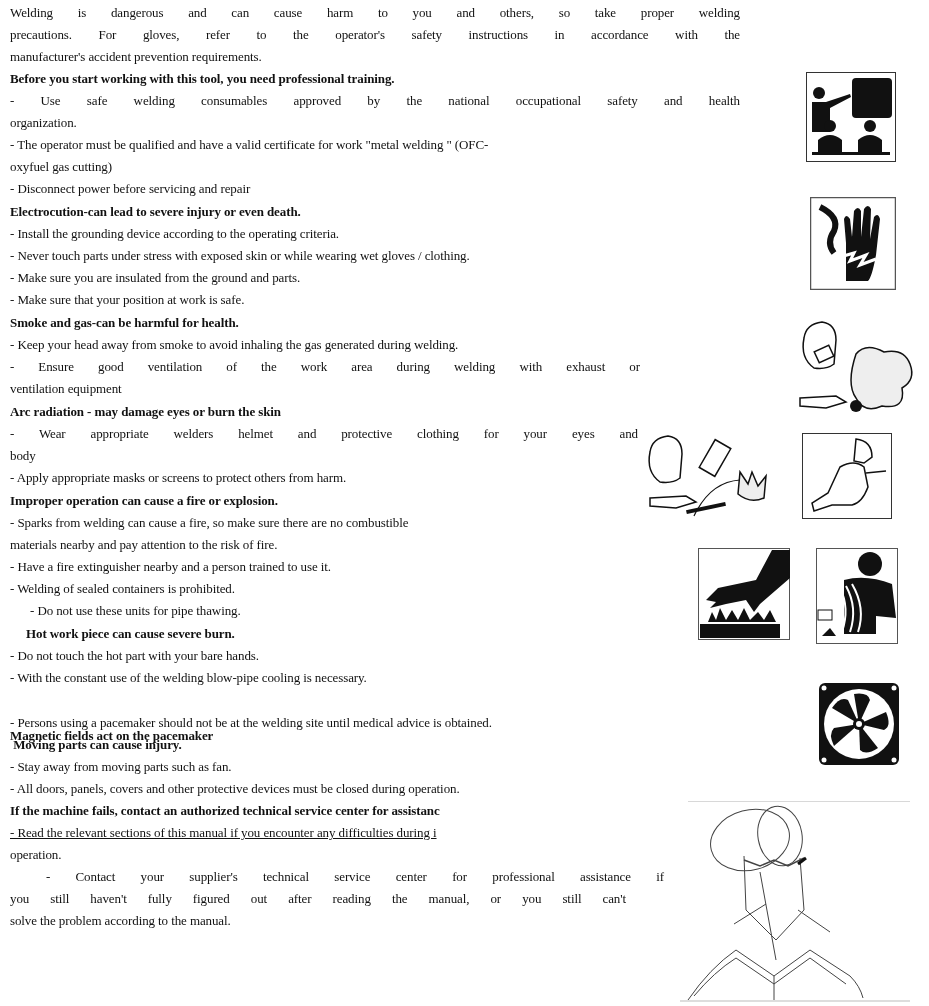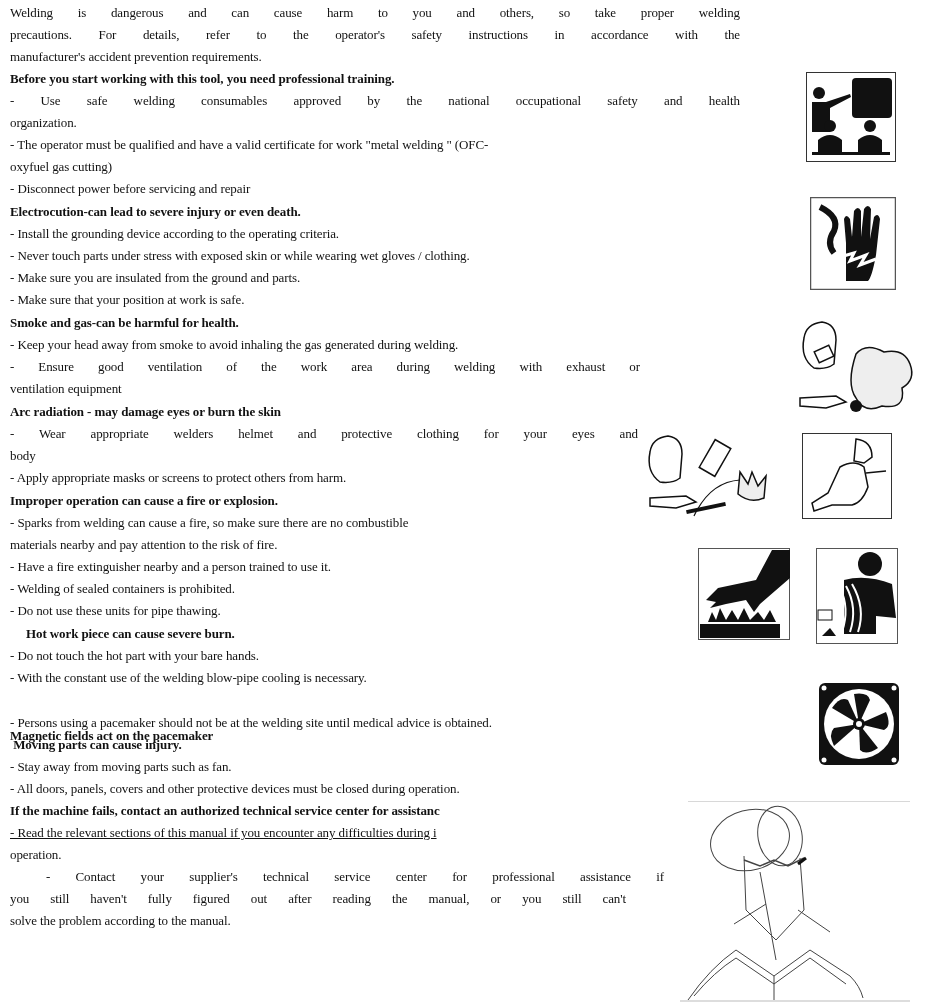--- a/index.html
+++ b/index.html
@@ -8,21 +8,21 @@
   .ln { position: absolute; left: 10px; font-size: 13px; line-height: 22px; white-space: nowrap; letter-spacing: -0.1px; }
   .b { font-weight: bold; }
   .just { text-align: justify; text-align-last: justify; white-space: normal; }
   .pic { position: absolute; }
   .hr { position: absolute; height: 1px; background: #d8d8d8; }
 </style>
 </head>
 <body>
 
 <div class="ln just" style="top:2px;width:730px;">Welding is dangerous and can cause harm to you and others, so take proper welding</div>
-<div class="ln just" style="top:24px;width:730px;">precautions. For details, refer to the operator's safety instructions in accordance with the</div>
+<div class="ln just" style="top:24px;width:730px;">precautions. For gloves, refer to the operator's safety instructions in accordance with the</div>
 <div class="ln" style="top:46px;">manufacturer's accident prevention requirements.</div>
 
 <div class="ln b" style="top:68px;">Before you start working with this tool, you need professional training.</div>
 <div class="ln just" style="top:90px;width:730px;">- Use safe welding consumables approved by the national occupational safety and health</div>
 <div class="ln" style="top:112px;">organization.</div>
 <div class="ln" style="top:134px;">- The operator must be qualified and have a valid certificate for work "metal welding " (OFC-</div>
 <div class="ln" style="top:156px;text-align:center;">oxyfuel gas cutting)</div>
 <div class="ln" style="top:178px;">- Disconnect power before servicing and repair</div>
 
 <div class="ln b" style="top:201px;">Electrocution-can lead to severe injury or even death.</div>
@@ -39,21 +39,21 @@
 <div class="ln b" style="top:401px;">Arc radiation - may damage eyes or burn the skin</div>
 <div class="ln just" style="top:423px;width:628px;">- Wear appropriate welders helmet and protective clothing for your eyes and</div>
 <div class="ln" style="top:445px;">body</div>
 <div class="ln" style="top:467px;">- Apply appropriate masks or screens to protect others from harm.</div>
 
 <div class="ln b" style="top:490px;">Improper operation can cause a fire or explosion.</div>
 <div class="ln" style="top:512px;">- Sparks from welding can cause a fire, so make sure there are no combustible</div>
 <div class="ln" style="top:534px;">materials nearby and pay attention to the risk of fire.</div>
 <div class="ln" style="top:556px;">- Have a fire extinguisher nearby and a person trained to use it.</div>
 <div class="ln" style="top:578px;">- Welding of sealed containers is prohibited.</div>
-<div class="ln" style="top:600px;">- Do not use these units for pipe thawing.</div>
+<div class="ln" style="top:600px;margin-left:20px;">- Do not use these units for pipe thawing.</div>
 
 <div class="ln b" style="top:623px;margin-left:16px;">Hot work piece can cause severe burn.</div>
 <div class="ln" style="top:645px;">- Do not touch the hot part with your bare hands.</div>
 <div class="ln" style="top:667px;">- With the constant use of the welding blow-pipe cooling is necessary.</div>
 
 <div class="ln b" style="top:725px;">Magnetic fields act on the pacemaker</div>
 <div class="ln" style="top:712px;">- Persons using a pacemaker should not be at the welding site until medical advice is obtained.</div>
 
 <div class="ln b" style="top:734px;white-space:pre;"> Moving parts can cause injury.</div>
 <div class="ln" style="top:756px;">- Stay away from moving parts such as fan.</div>

